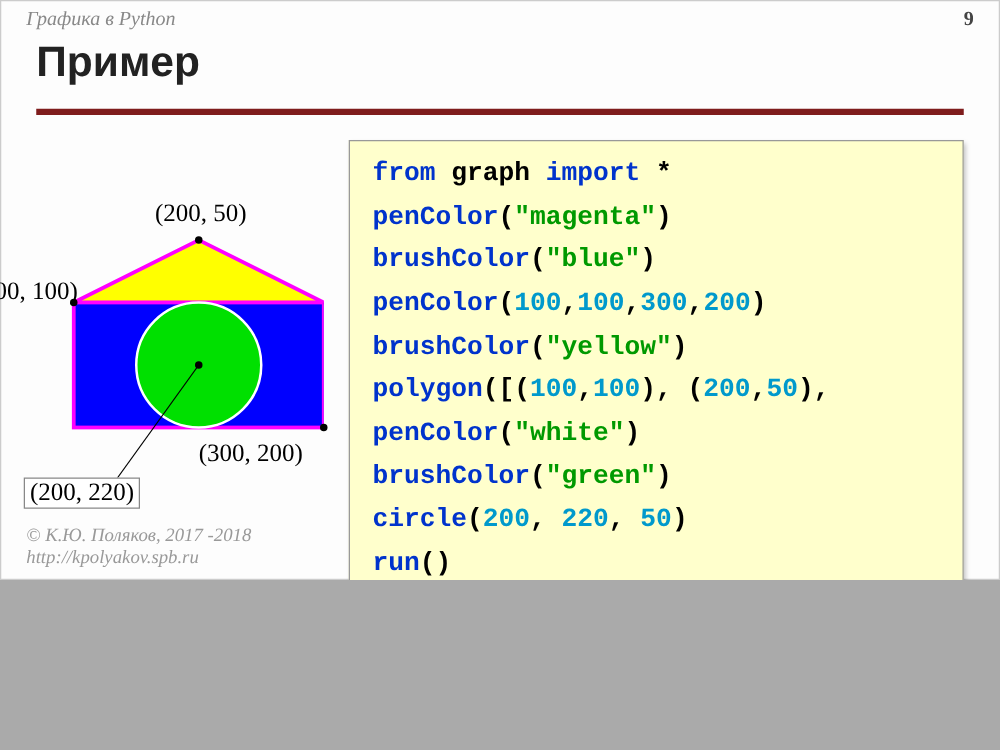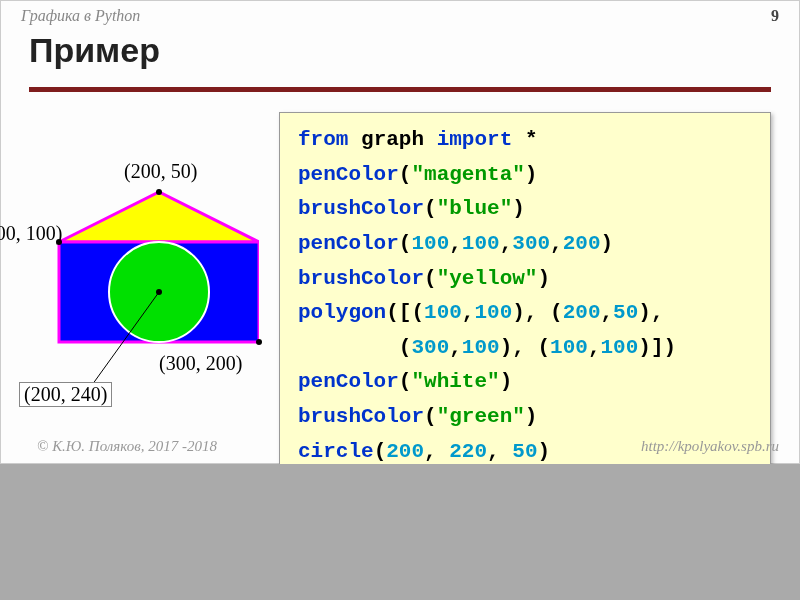--- a/index.html
+++ b/index.html
@@ -71,28 +71,29 @@
     line-height: 1.65;
     padding: 10px 18px;
     color: #000;
   }
   .kw { color: #0033cc; }
   .str { color: #009900; }
   .num { color: #0099cc; text-align: center; }
   .footer {
     position: absolute;
     bottom: 8px;
-    left: 16px; right: 0;
+    left: 0; right: 0;
     display: flex;
     justify-content: space-between;
     padding: 0 20px;
     font-style: italic;
     font-family: "Times New Roman", serif;
     color: #999;
     font-size: 15px;
+    flex-direction: column;
   }
 </style>
 </head>
 <body>
 
 <div class="slide">
   <div class="header">
     <span>Графика в Python</span>
     <span class="page-num">9</span>
   </div>
@@ -103,36 +104,35 @@
       <div class="diagram">
         <svg width="230" height="260">
           <polygon points="30,100 130,50 230,100" fill="#ffff00" stroke="#ff00ff" stroke-width="3"></polygon>
           <rect x="30" y="100" width="200" height="100" fill="#0000ff" stroke="#ff00ff" stroke-width="3"></rect>
           <circle cx="130" cy="150" r="50" fill="#00e000" stroke="#ffffff" stroke-width="2"></circle>
           <line x1="130" y1="150" x2="58" y2="250" stroke="#000" stroke-width="1"></line>
         </svg>
         <div class="label" style="top:18px; left:95px;">(200, 50)</div>
         <div class="label" style="top:80px; left:-50px;">(100, 100)</div>
         <div class="label" style="top:210px; left:130px;">(300, 200)</div>
-        <div class="label" style="top:240px; left:-10px; border:1px solid #888; background:#fff; padding:0 4px;">(200, 240)</div>
+        <div class="label" style="top:240px; left:-10px; border:1px solid #888; background:#fff; padding:0 4px;">(200, 220)</div>
         <div class="dot" style="top:47px; left:127px;"></div>
         <div class="dot" style="top:97px; left:27px;"></div>
         <div class="dot" style="top:197px; left:227px;"></div>
         <div class="dot" style="top:147px; left:127px;"></div>
       </div>
     </div>
 
     <div class="codebox">
 <div><span class="kw">from</span> <span>graph</span> <span class="kw">import</span><span> *</span></div>
 <div><span class="kw">penColor</span><span>(</span><span class="str">"magenta"</span><span>)</span></div>
 <div><span class="kw">brushColor</span><span>(</span><span class="str">"blue"</span><span>)</span></div>
 <div><span class="kw">penColor</span><span>(</span><span class="num">100</span><span>,</span><span class="num">100</span><span>,</span><span class="num">300</span><span>,</span><span class="num">200</span><span>)</span></div>
 <div><span class="kw">brushColor</span><span>(</span><span class="str">"yellow"</span><span>)</span></div>
 <div><span class="kw">polygon</span><span>([(</span><span class="num">100</span><span>,</span><span class="num">100</span><span>), (</span><span class="num">200</span><span>,</span><span class="num">50</span><span>),</span></div>
-<div style="white-space:pre;"><span>        (</span><span class="num">300</span><span>,</span><span class="num">100</span><span>), (</span><span class="num">100</span><span>,</span><span class="num">100</span><span>)])</span></div>
 <div><span class="kw">penColor</span><span>(</span><span class="str">"white"</span><span>)</span></div>
 <div><span class="kw">brushColor</span><span>(</span><span class="str">"green"</span><span>)</span></div>
 <div><span class="kw">circle</span><span>(</span><span class="num">200</span><span>, </span><span class="num">220</span><span>, </span><span class="num">50</span><span>)</span></div>
 <div><span class="kw">run</span><span>()</span></div>
     </div>
   </div>
 
   <div class="footer">
     <span>© К.Ю. Поляков, 2017 -2018</span>
     <span>http://kpolyakov.spb.ru</span>

